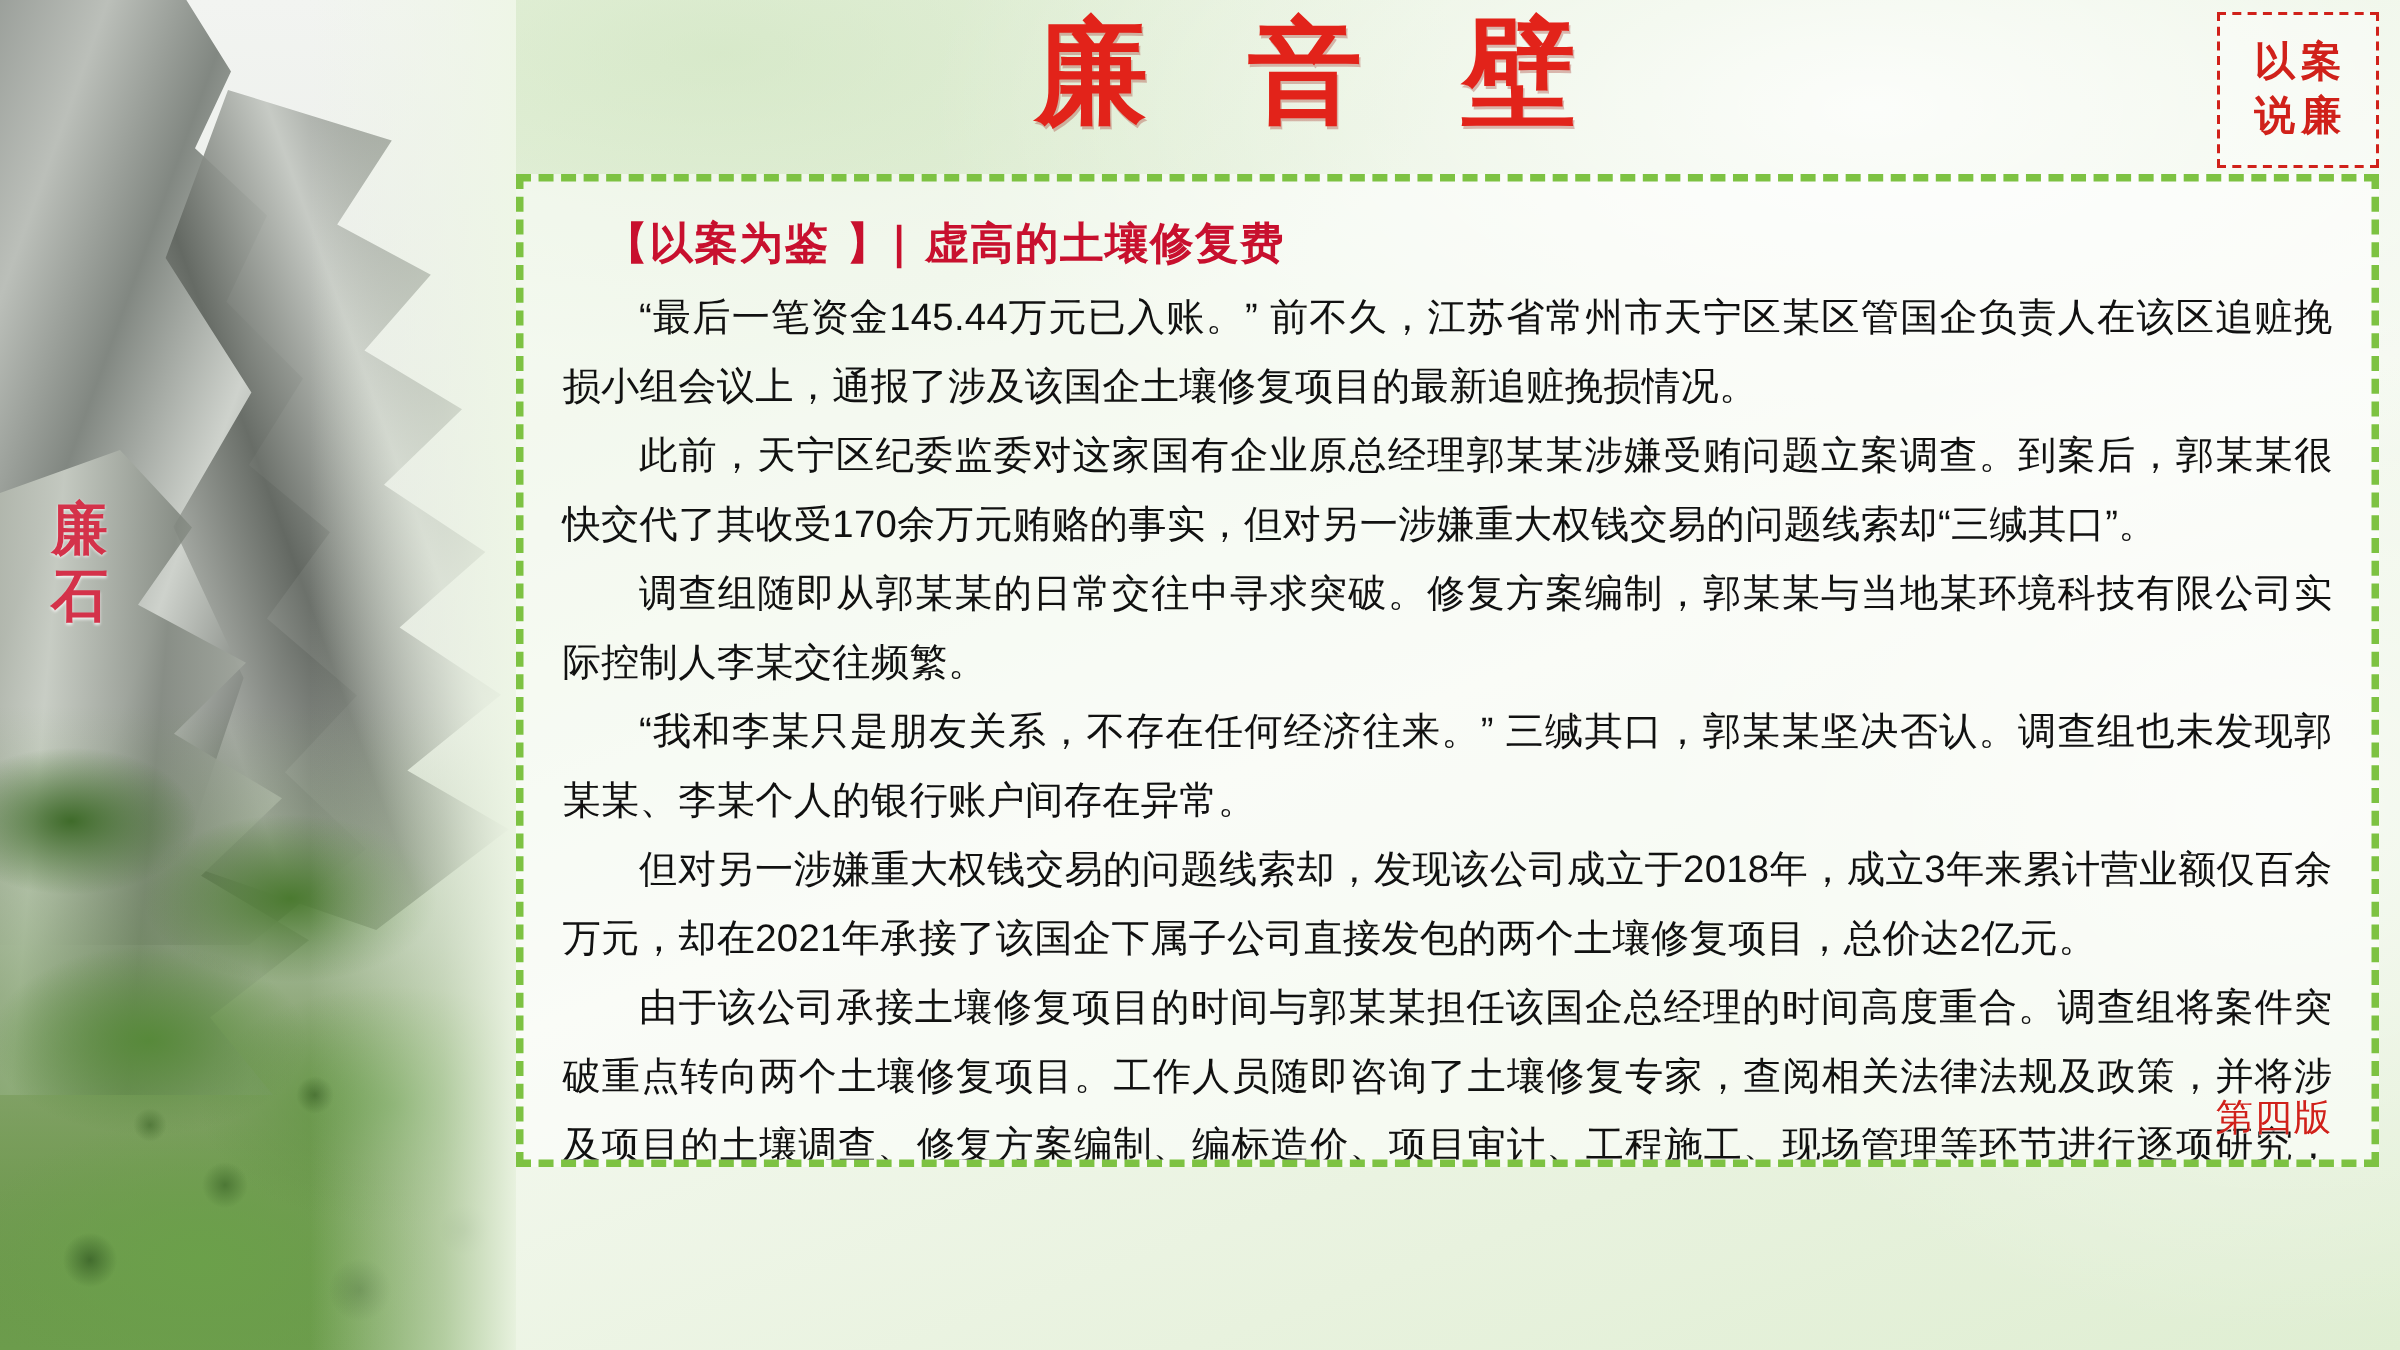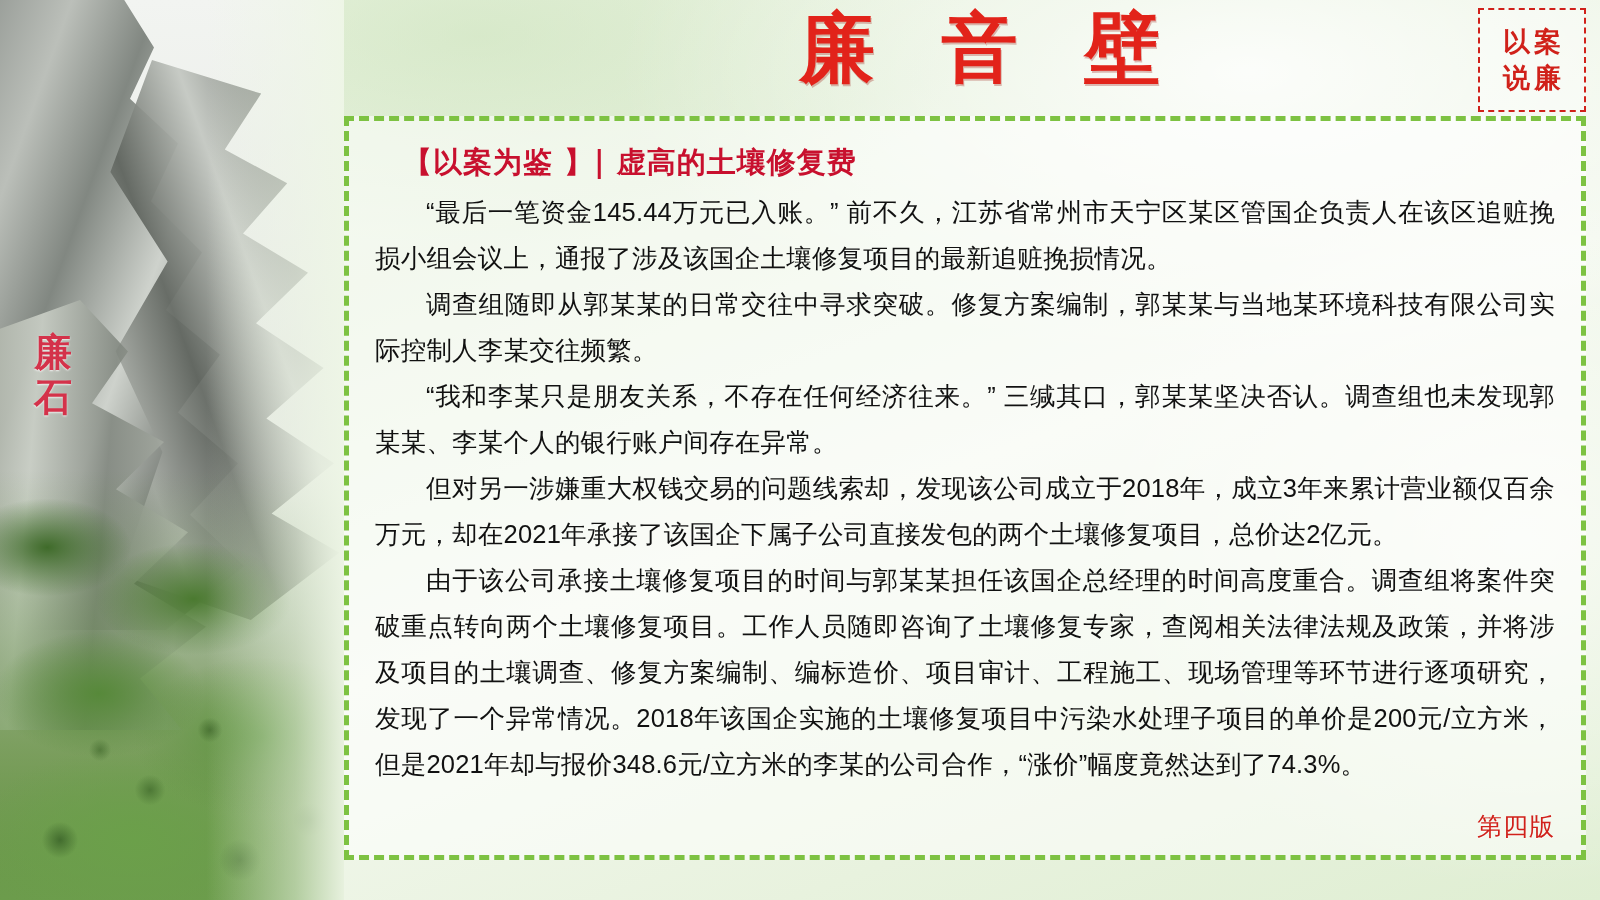--- a/index.html
+++ b/index.html
@@ -108,21 +108,21 @@
     text-align: center;
     text-shadow: 0 1px 2px rgba(255,255,255,0.8);
   }
 
   
   #masthead {
     position: absolute;
     left: 560px;
     top: 6px;
     width: 620px;
-    text-align: right;
+    text-align: center;
     color: #e2231a;
     font-family: "DejaVu Serif", "Liberation Serif", serif;
     font-size: 76px;
     font-weight: 700;
     letter-spacing: 20px;
     text-indent: 20px;
     line-height: 1.1;
     text-shadow: 1px 2px 0 rgba(150,10,5,0.28);
   }
 
@@ -151,21 +151,21 @@
     text-indent: 4px;
     line-height: 1.2;
   }
 
   
   #article-panel {
     position: absolute;
     left: 344px;
     top: 116px;
     width: 1242px;
-    height: 744px;
+    height: 662px;
     box-sizing: border-box;
     border: 5px dashed #7dc242;
     background: rgba(255,255,255,0.55);
     padding: 18px 26px 22px 26px;
     overflow: hidden;
   }
 
   #article-title {
     color: #c8102e;
     font-family: "DejaVu Serif", "Liberation Serif", serif;
@@ -226,20 +226,21 @@
 
   <div id="corner-seal">
     <span>以案</span>
     <span>说廉</span>
   </div>
 
   <div id="article-panel">
     <div id="article-title">【以案为鉴 】| 虚高的土壤修复费</div>
     <div id="article-body">
       <p>“最后一笔资金145.44万元已入账。” 前不久，江苏省常州市天宁区某区管国企负责人在该区追赃挽损小组会议上，通报了涉及该国企土壤修复项目的最新追赃挽损情况。</p>
+      <p>此前，天宁区纪委监委对这家国有企业原总经理郭某某涉嫌受贿问题立案调查。到案后，郭某某很快交代了其收受170余万元贿赂的事实，但对另一涉嫌重大权钱交易的问题线索却“三缄其口”。</p>
       <p>调查组随即从郭某某的日常交往中寻求突破。修复方案编制，郭某某与当地某环境科技有限公司实际控制人李某交往频繁。</p>
       <p>“我和李某只是朋友关系，不存在任何经济往来。” 三缄其口，郭某某坚决否认。调查组也未发现郭某某、李某个人的银行账户间存在异常。</p>
       <p>但对另一涉嫌重大权钱交易的问题线索却，发现该公司成立于2018年，成立3年来累计营业额仅百余万元，却在2021年承接了该国企下属子公司直接发包的两个土壤修复项目，总价达2亿元。</p>
       <p>由于该公司承接土壤修复项目的时间与郭某某担任该国企总经理的时间高度重合。调查组将案件突破重点转向两个土壤修复项目。工作人员随即咨询了土壤修复专家，查阅相关法律法规及政策，并将涉及项目的土壤调查、修复方案编制、编标造价、项目审计、工程施工、现场管理等环节进行逐项研究，发现了一个异常情况。2018年该国企实施的土壤修复项目中污染水处理子项目的单价是200元/立方米，但是2021年却与报价348.6元/立方米的李某的公司合作，“涨价”幅度竟然达到了74.3%。</p>
     </div>
     <div id="edition-badge">第四版</div>
   </div>
 
 </div>
 

